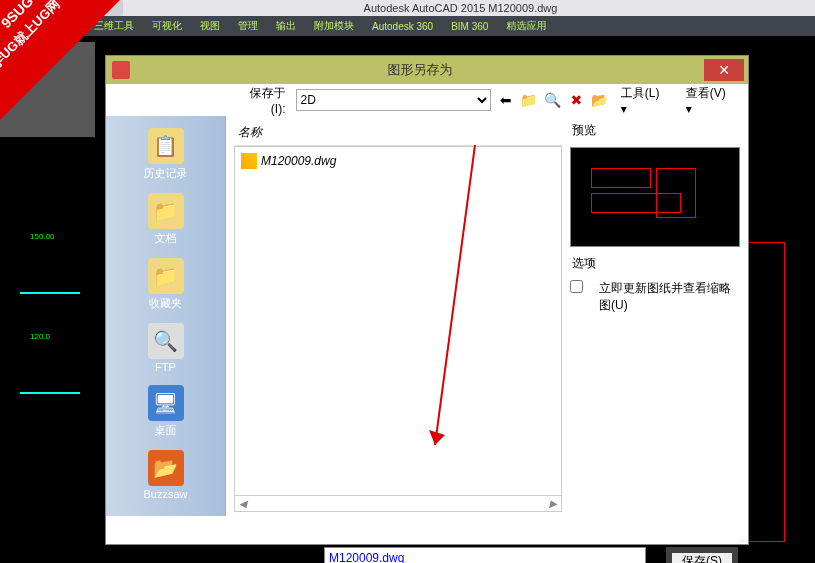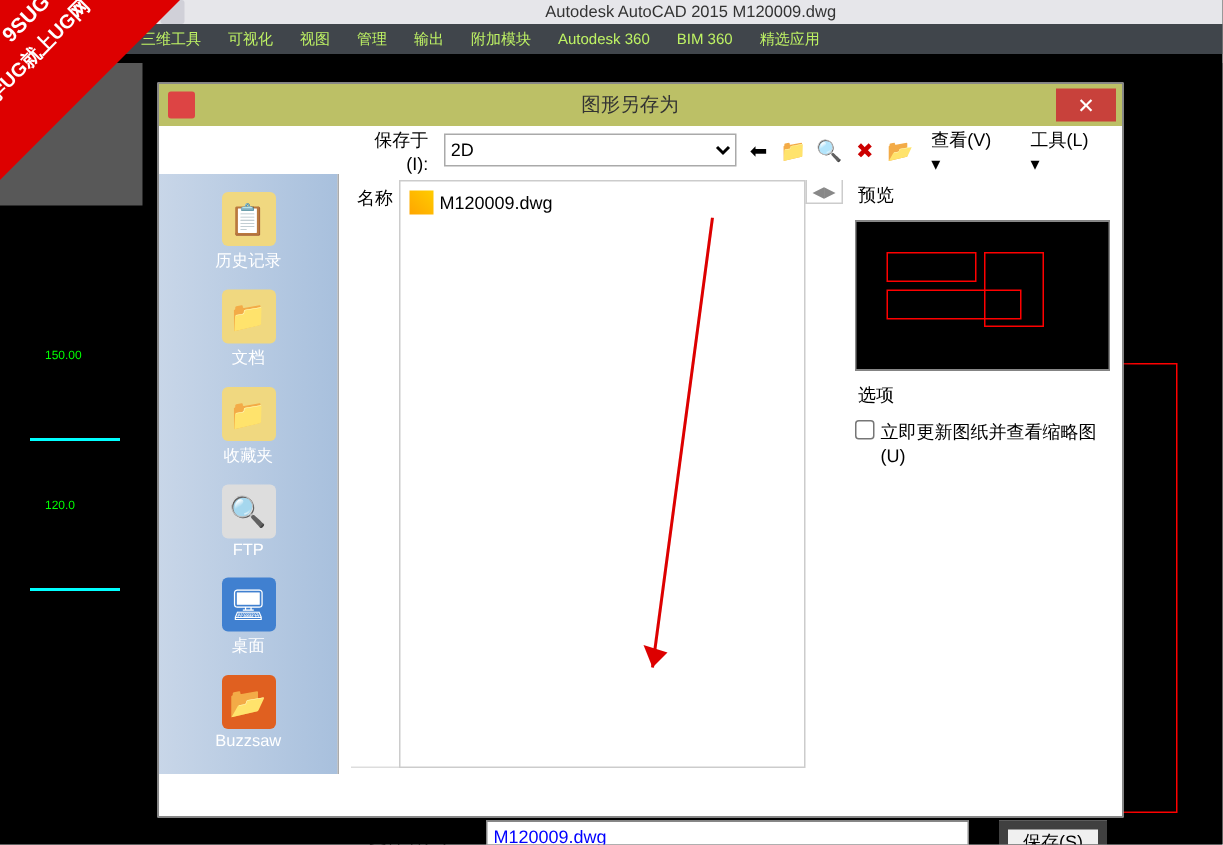--- a/index.html
+++ b/index.html
@@ -36,32 +36,32 @@
 .dlg-toolbar select { width: 200px; height: 22px; font-size: 12px; border: 1px solid #aaa; background: #fff; }
 .dlg-toolbar .tbicon { width: 18px; height: 18px; display: inline-flex; align-items: center; justify-content: center; font-size: 14px; cursor: pointer; }
 .dlg-toolbar .tbtn { padding: 2px 6px; font-size: 12px; cursor: pointer; }
 
 .dlg-body { display: flex; height: 400px; }
 .sidebar { width: 120px; background: linear-gradient(to right, #c8d6e8, #a8c0dd); padding: 8px 4px; display: flex; flex-direction: column; align-items: center; gap: 4px; border-right: 1px solid #aaa; }
 .sb-item { display: flex; flex-direction: column; align-items: center; gap: 2px; color: #fff; font-size: 11px; cursor: pointer; padding: 4px; width: 100%; }
 .sb-item .ic { width: 36px; height: 36px; background: #f0d880; border-radius: 4px; display: flex; align-items: center; justify-content: center; font-size: 20px; }
 
 .main { flex: 1; display: flex; padding: 4px 8px; gap: 8px; }
-.filepane { flex: 1; display: flex; flex-direction: row; }
+.filepane { flex: 1; display: flex; flex-direction: column; font-style: italic; }
 .filepane .hdr { font-size: 12px; padding: 4px; border-bottom: 1px solid #ddd; }
 .filelist { flex: 1; border: 1px solid #ccc; background: #fff; padding: 4px; font-size: 12px; overflow: hidden; }
 .filelist .file { display: flex; align-items: center; gap: 4px; padding: 2px; }
 .filelist .file .fic { width: 16px; height: 16px; background: linear-gradient(45deg,#ffa500,#ffcc00); }
 .scrollhint { height: 16px; border: 1px solid #ccc; border-top: none; display: flex; align-items: center; justify-content: space-between; padding: 0 4px; font-size: 10px; color: #888; }
 
 .preview { width: 170px; display: flex; flex-direction: column; gap: 6px; font-size: 12px; }
 .preview .phdr { padding: 2px; }
 .preview .pimg { width: 100%; height: 100px; background: #000; border: 1px solid #888; position: relative; }
 .preview .pimg .pr { position: absolute; border: 1px solid #f00; }
-.preview .opts label { display: flex; align-items: flex-start; gap: 4px; font-size: 12px; }
+.preview .opts label { display: flex; align-items: flex-start; gap: 16px; font-size: 12px; }
 
 .bottom { padding: 6px 10px 6px 140px; display: flex; flex-direction: column; gap: 8px; }
 .brow { display: flex; align-items: center; gap: 8px; font-size: 12px; margin-top: 25px; }
 .brow .blbl { width: 70px; }
 .brow .bselect, .brow .binput { flex: 1; height: 22px; border: 1px solid #888; font-size: 12px; padding: 0 4px; background: #fff; }
 .brow .binput { color: #00f; }
 .brow .bbtn { width: 72px; height: 22px; border: 6px solid #404040; background: #f0f0f0; font-size: 12px; cursor: pointer; }
 
 .arrow { position: absolute; top: 145px; left: 455px; width: 2px; height: 310px; z-index: 20; pointer-events: none; }
 .arrow svg { position: absolute; top: 0; left: -30px; }
@@ -122,22 +122,22 @@
   <div class="dlg-toolbar">
     <span class="lbl">保存于(I):</span>
     <select class="">
       <option>2D</option>
     </select>
     <span class="tbicon">⬅</span>
     <span class="tbicon" style="color:#c80">📁</span>
     <span class="tbicon" style="color:#06c">🔍</span>
     <span class="tbicon" style="color:#c00">✖</span>
     <span class="tbicon" style="color:#c80">📂</span>
+    <span class="tbtn"><span>工具(L)</span> ▾</span>
     <span class="tbtn"><span>查看(V)</span> ▾</span>
-    <span class="tbtn"><span>工具(L)</span> ▾</span>
   </div>
 
   <div class="dlg-body">
     <div class="sidebar">
       <div class="sb-item">
           <div class="ic">📋</div>
           <span>历史记录</span>
         </div>
       <div class="sb-item">
           <div class="ic">📁</div>

